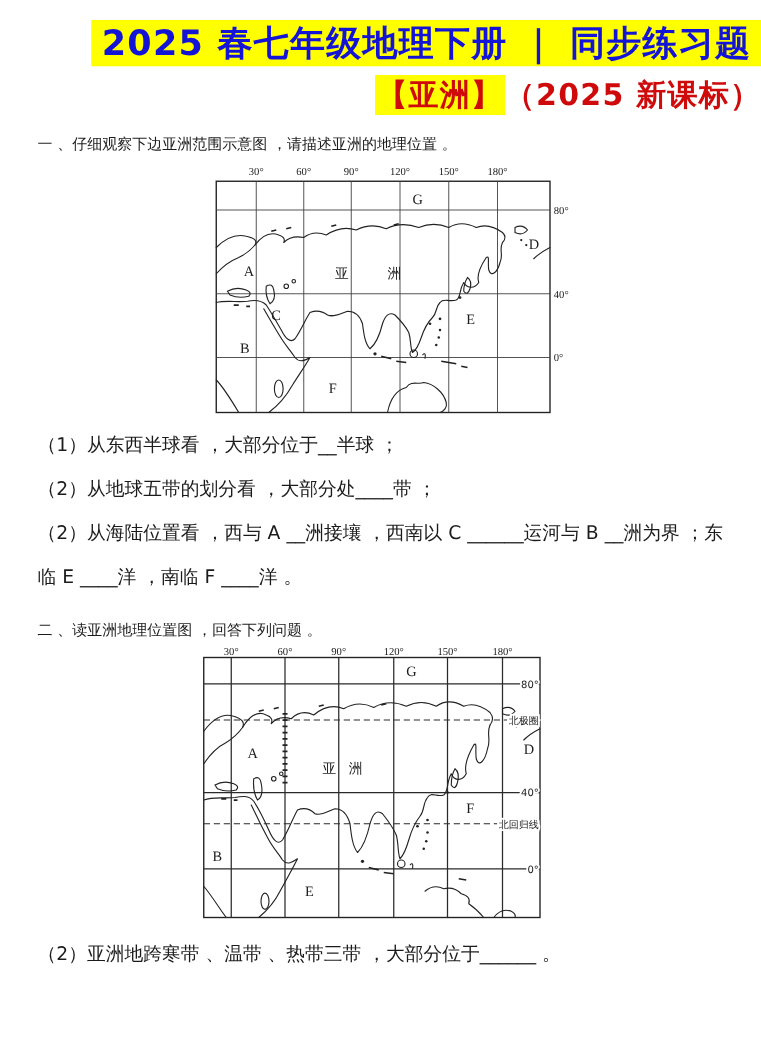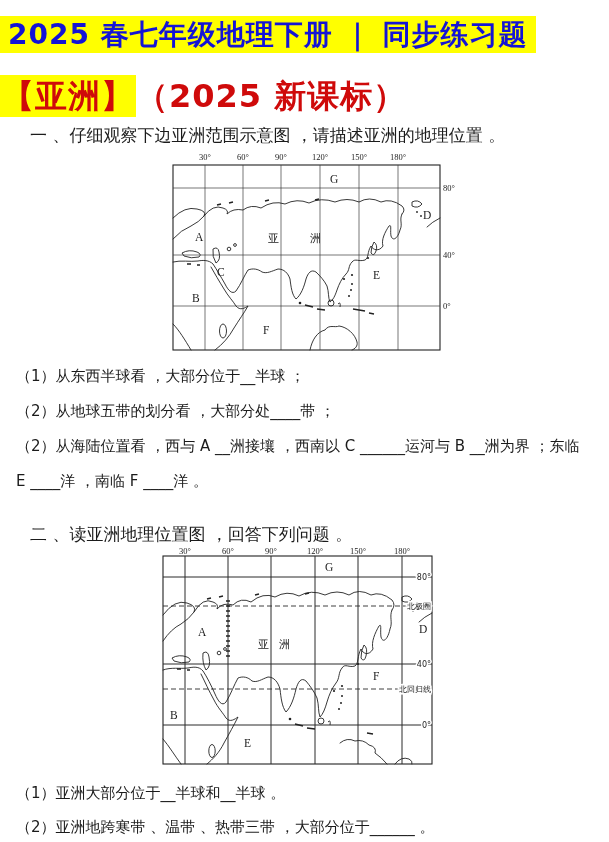--- a/index.html
+++ b/index.html
@@ -1,28 +1,28 @@
 <!DOCTYPE html>
 <html style="--title_blue: #1414d6; --subtitle_red: #cf0a0a; --highlight: #ffff00; --ink: #1b1b1b;"><head>
 <meta charset="utf-8">
 <style>
   html,body{margin:0;padding:0;background:#ffffff;}
   .page{
     position:relative;width:609px;height:842px;margin:0 auto;background:#fff;
     overflow:hidden;color:var(--ink,#1b1b1b);
     font-family:"DejaVu Sans","Liberation Sans",sans-serif;
   }
-  .titles{text-align:left;padding-top:14px;}
+  .titles{text-align:right;padding-top:14px;}
   .t1{font-size:28px;font-weight:bold;line-height:42px;letter-spacing:1px;}
   .t1 .hl{background:var(--highlight,#ffff00);color:var(--title_blue,#1414d6);padding:2px 8px;}
-  .t2{font-size:32px;font-weight:bold;line-height:40px;color:var(--subtitle_red,#cf0a0a);letter-spacing:1px;margin-top:20px;}
+  .t2{font-size:24px;font-weight:bold;line-height:40px;color:var(--subtitle_red,#cf0a0a);letter-spacing:1px;}
   .t2 .hl{background:var(--highlight,#ffff00);padding:2px 2px;}
-  .sec{margin:8px 26px 0 30px;font-size:17px;line-height:22px;}
-  .sec2{margin-top:24px;}
-  .q{margin:0 26px 0 16px;font-size:15px;line-height:35px;}
+  .sec{margin:8px 26px 0 30px;font-size:12px;line-height:22px;}
+  .sec2{margin-top:14px;}
+  .q{margin:0 26px 0 30px;font-size:15px;line-height:35px;}
   .q2{line-height:34px;}
   .qblock1{margin-top:6px;}
   .qblock2{margin-top:4px;}
   svg.map{display:block;margin:2px auto 0;}
   svg text{font-family:"Liberation Serif","DejaVu Serif",serif;fill:#1b1b1b;}
   svg text.deg{font-size:8.5px;}
   svg text.letter{font-size:11.5px;}
   svg text.cjk{font-size:11px;font-family:"DejaVu Sans",sans-serif;}
   svg text.lineName{font-size:8px;font-family:"DejaVu Sans",sans-serif;
     paint-order:stroke;stroke:#ffffff;stroke-width:3px;}
@@ -192,17 +192,16 @@
       <text class="letter" x="43" y="89">A</text>
       <text class="letter" x="15" y="172">B</text>
       <text class="letter" x="89" y="200">E</text>
       <text class="letter" x="218" y="133">F</text>
       <text class="cjk" x="103" y="101">亚</text>
       <text class="cjk" x="124" y="101">洲</text>
     </g>
   </svg>
 
   <div class="qblock2">
-    <p class="q q2">（1）亚洲大部分位于__半球和__半球 。</p>
     <p class="q q2">（2）亚洲地跨寒带 、温带 、热带三带 ，大部分位于______ 。</p>
   </div>
 
 </div>
 
 </body></html>

